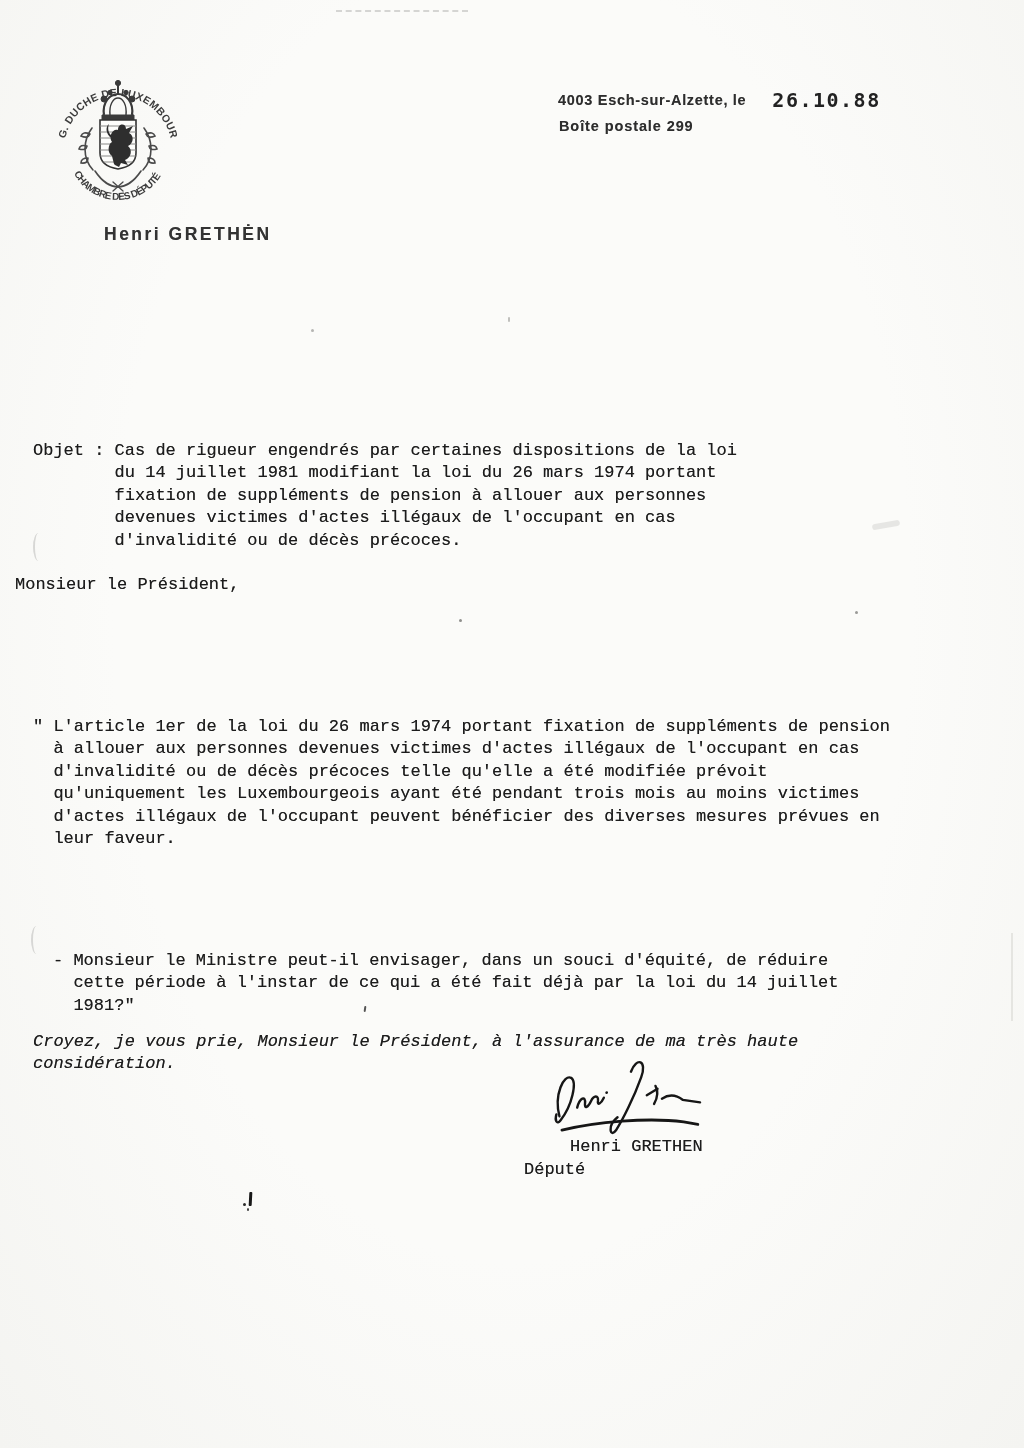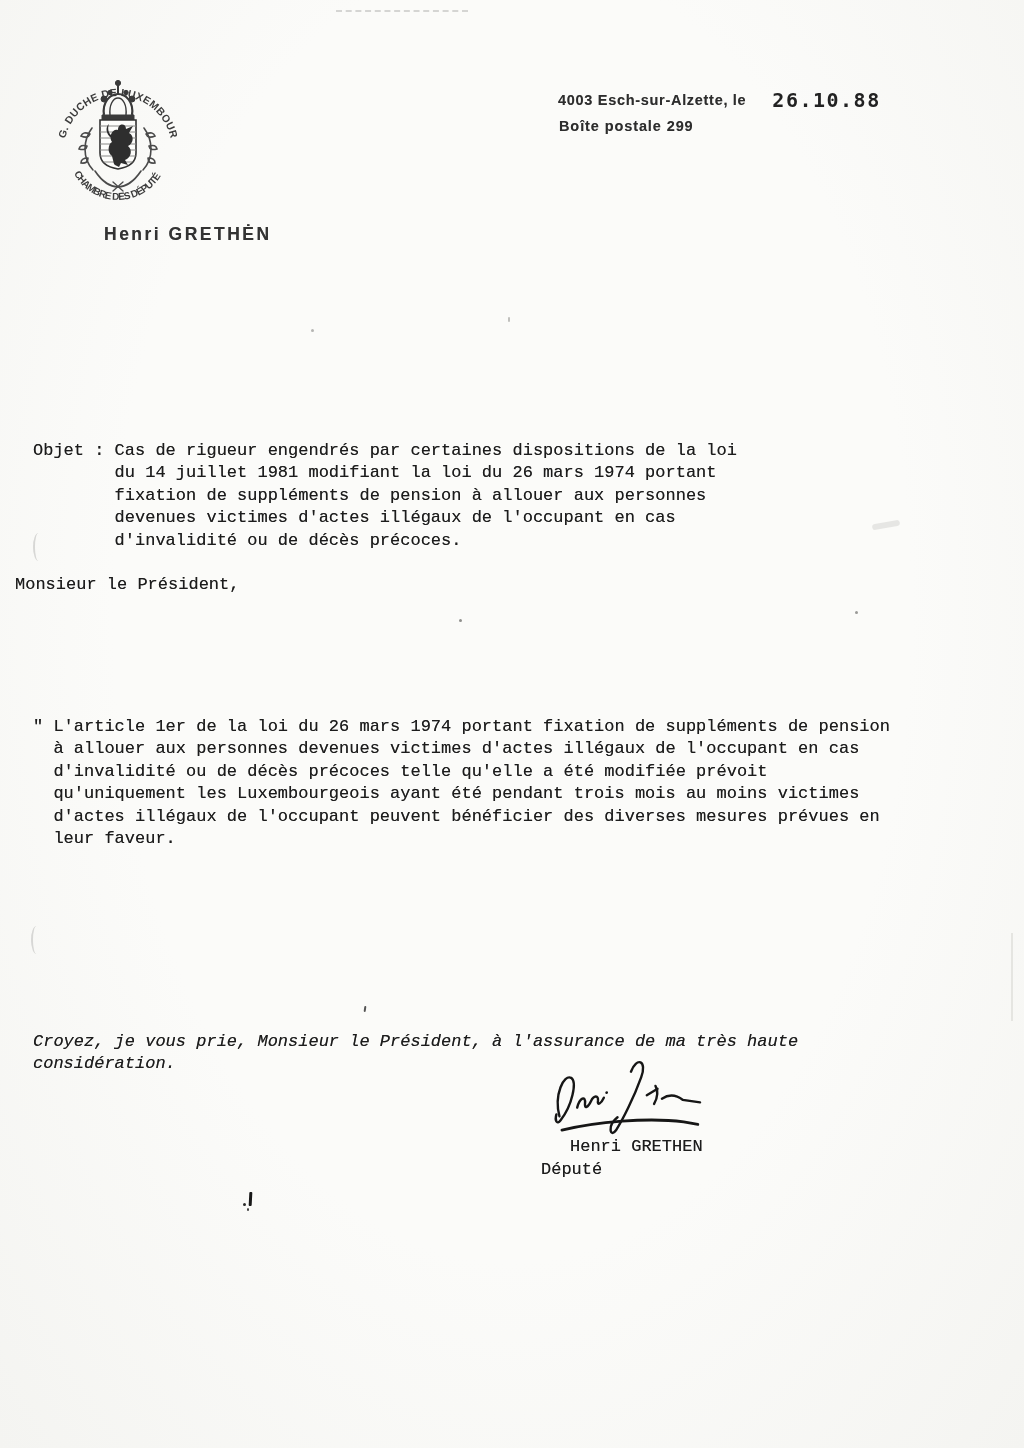--- a/index.html
+++ b/index.html
@@ -27,21 +27,21 @@
   .recipient{left:542px;top:293px;}
   .subject{left:33px;top:440px;}
   .salutation{left:15px;top:574px;}
   .intro{left:33px;top:639px;}
   .quote{left:33px;top:716px;}
   .question-1{left:53px;top:866px;}
   .question-2{left:53px;top:950px;}
   .closing{left:33px;top:1031px;font-style:italic;}
   .sig-svg{left:535px;top:1060px;}
   .sig-name{left:570px;top:1136px;}
-  .sig-title{left:541px;top:1159px;}
+  .sig-title{left:524px;top:1159px;}
   
   .art-dashes{left:336px;top:10px;width:132px;height:0;border-top:2px dashed #c9c9c7;opacity:.75;}
   .art-paren{width:9px;height:28px;border-left:2px solid #d4d4d2;border-radius:50% / 50%;opacity:.9;}
   .art-paren-1{left:33px;top:533px;}
   .art-paren-2{left:31px;top:926px;}
   .art-smudge{left:872px;top:522px;width:28px;height:6px;background:#d9d9d6;border-radius:3px;transform:rotate(-10deg);opacity:.6;}
   .art-streak{left:1011px;top:933px;width:2px;height:88px;background:#e2e2df;opacity:.9;}
   .speck{background:#b5b5b2;border-radius:50%;}
   .speck-1{left:311px;top:329px;width:3px;height:3px;}
   .speck-2{left:508px;top:317px;width:2px;height:5px;background:#c0c0bd;border-radius:1px;}
@@ -141,20 +141,23 @@
         devenues victimes d'actes illégaux de l'occupant en cas
         d'invalidité ou de décès précoces.</div>
 
   <div class="abs mono salutation">Monsieur le Président,</div>
   <div class="abs mono quote">" L'article 1er de la loi du 26 mars 1974 portant fixation de suppléments de pension
   à allouer aux personnes devenues victimes d'actes illégaux de l'occupant en cas
   d'invalidité ou de décès précoces telle qu'elle a été modifiée prévoit
   qu'uniquement les Luxembourgeois ayant été pendant trois mois au moins victimes
   d'actes illégaux de l'occupant peuvent bénéficier des diverses mesures prévues en
   leur faveur.</div>
+  <div class="abs mono question-2">- Monsieur le Ministre peut-il envisager, dans un souci d'équité, de réduire
+  cette période à l'instar de ce qui a été fait déjà par la loi du 14 juillet
+  1981?"</div>
   <div class="abs mono closing">Croyez, je vous prie, Monsieur le Président, à l'assurance de ma très haute
 considération.</div>
 
   <svg class="abs sig-svg" width="178" height="84" viewBox="0 0 178 84">
     <g fill="none" stroke="#161616" stroke-width="2.4" stroke-linecap="round" transform="rotate(-2 89 42)">
       <path d="M24,54 C19,32 30,12 37,16 C43,20 37,44 25,58 C21,63 19,58 21,52"></path>
       <path d="M42,46 c3,-10 9,-12 8,-4 c-1,6 3,4 6,-2 c3,-6 8,-6 7,0 c-1,5 3,3 6,-3"></path>
       <circle cx="72" cy="32" r="1.4" fill="#161616" stroke="none"></circle>
       <path d="M97,12 C103,-3 114,1 107,18 C99,38 87,60 80,70 C74,78 71,65 82,57"></path>
       <path d="M112,36 l11,-6"></path>

